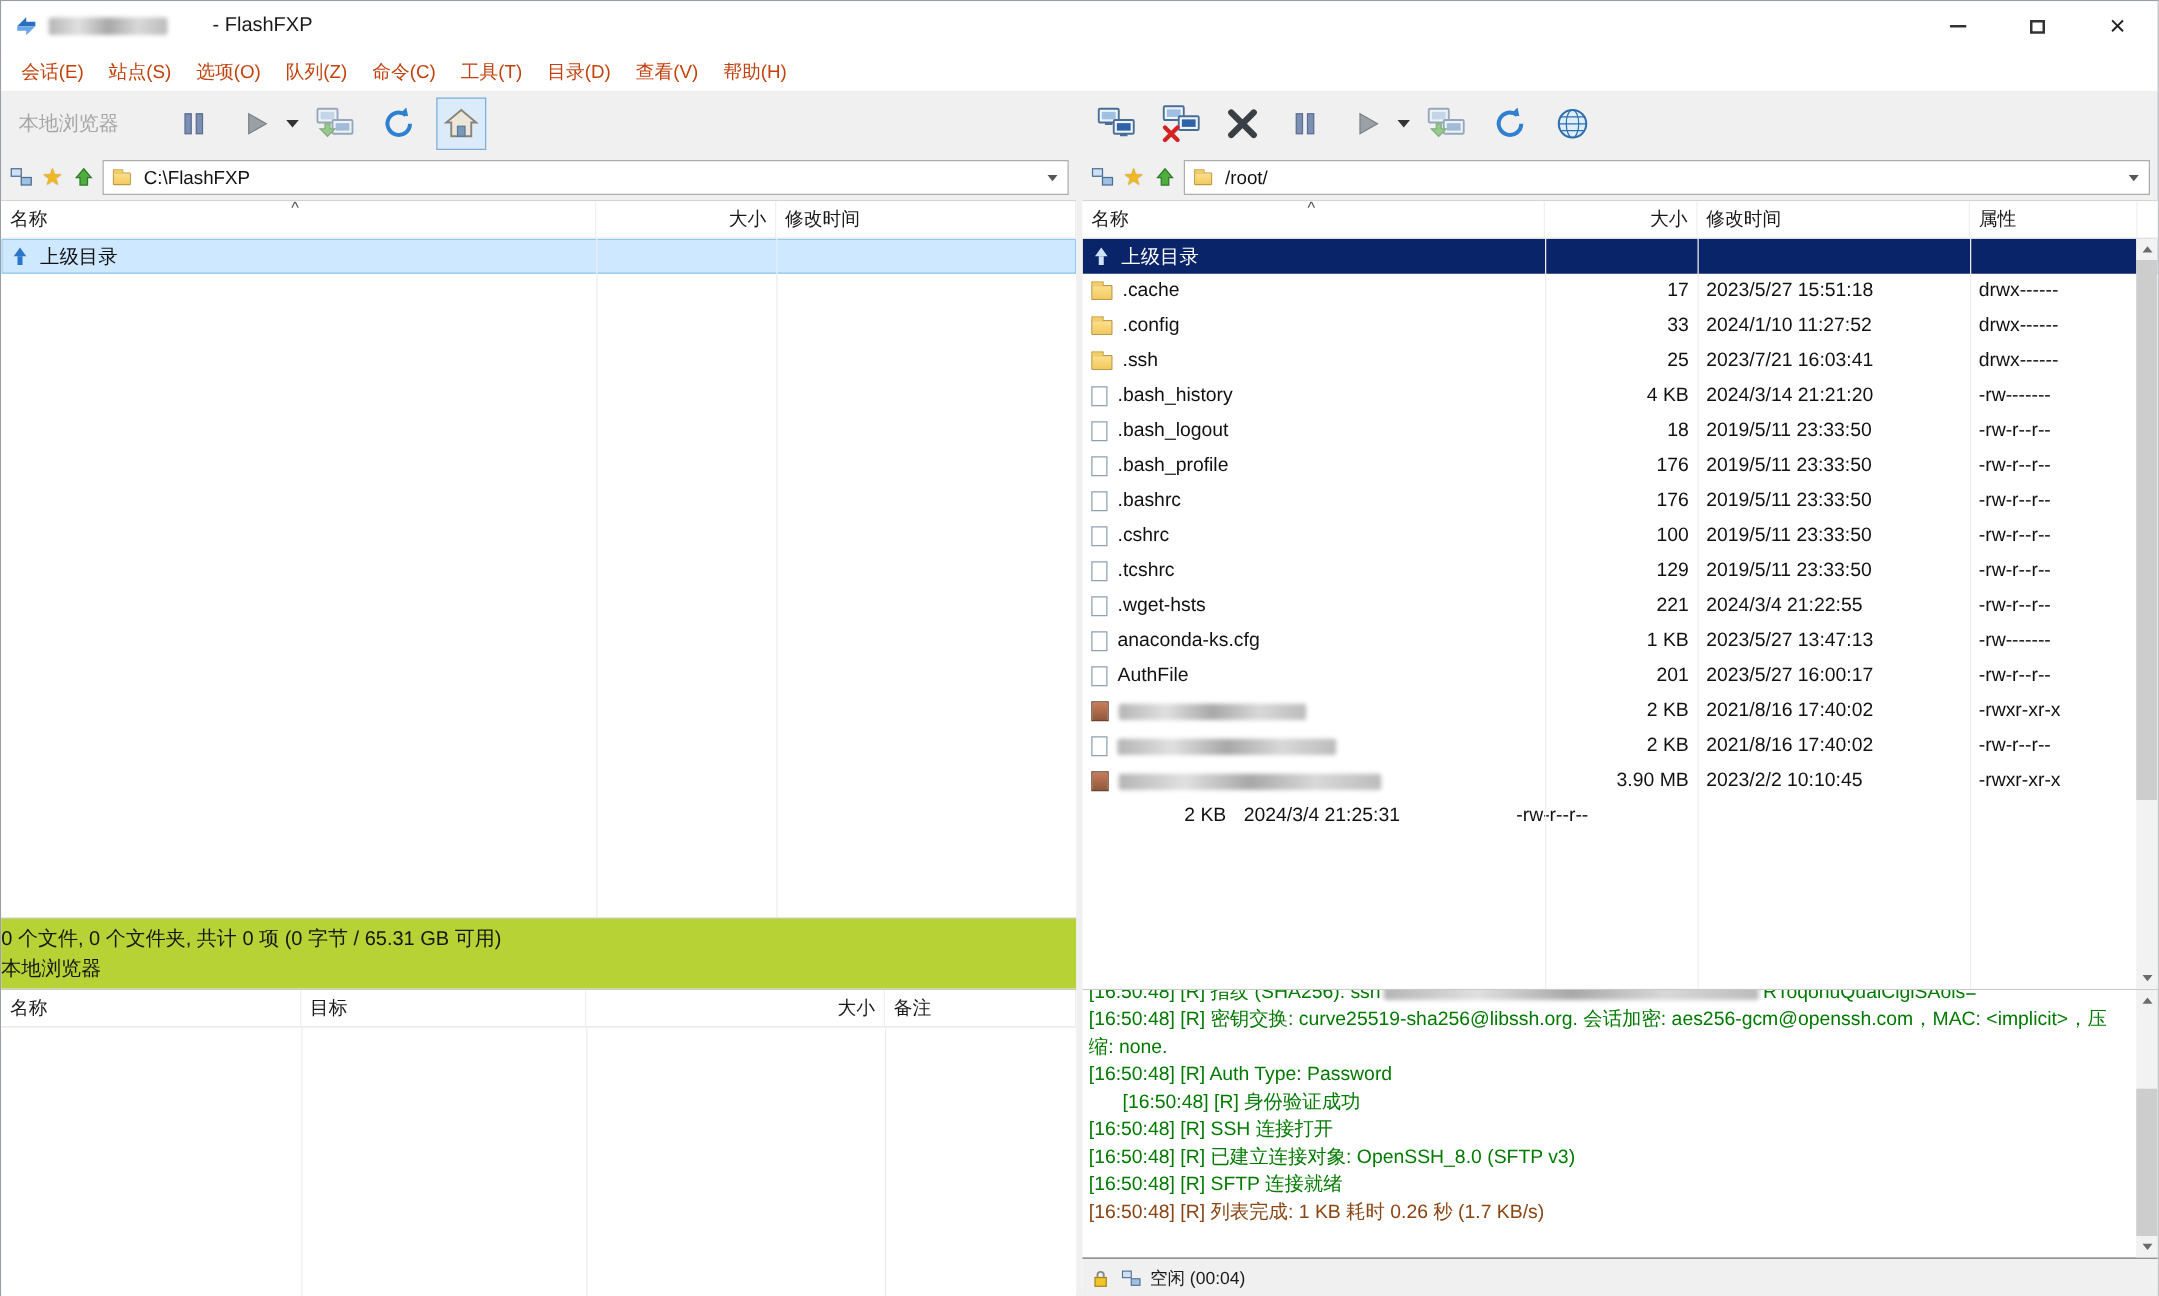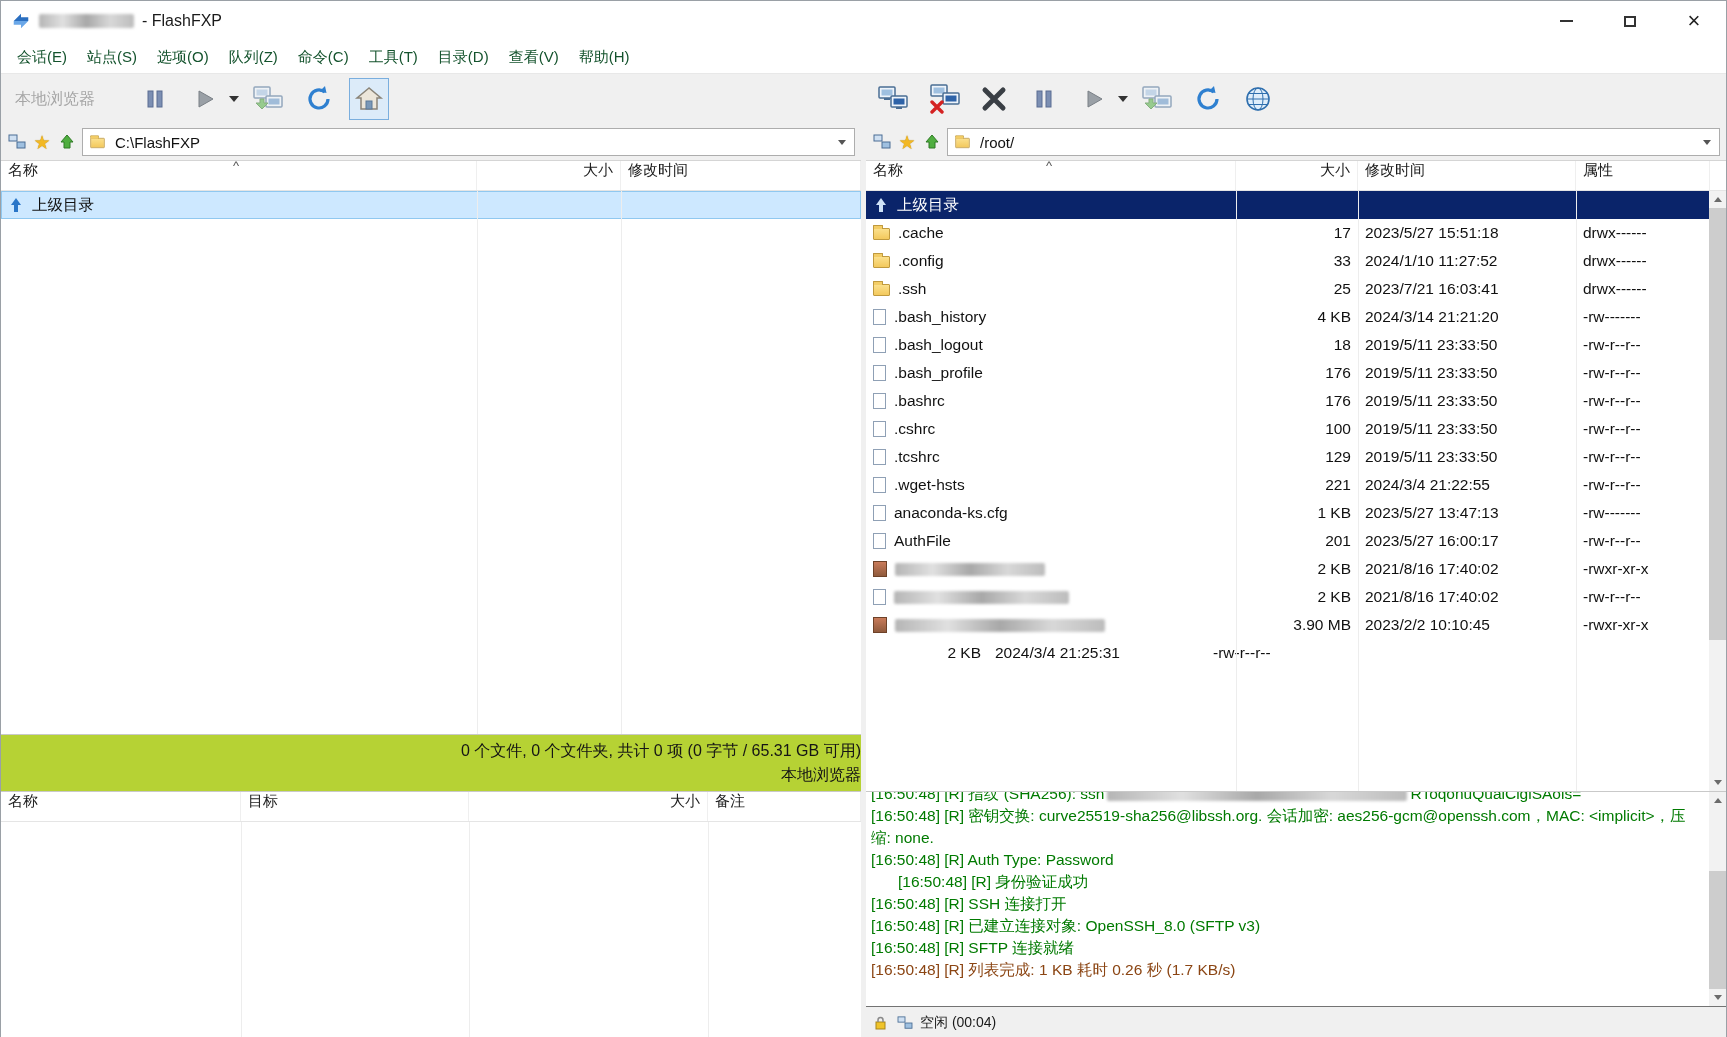--- a/index.html
+++ b/index.html
@@ -2,29 +2,29 @@
 <html><head>
 <meta charset="utf-8">
 <style>
   *{margin:0;padding:0;box-sizing:border-box;}
   html,body{width:1727px;height:1037px;overflow:hidden;}
   body{font-family:"Liberation Sans","DejaVu Sans",sans-serif;background:#f0f0f0;}
   .window{width:1727px;height:1037px;display:flex;flex-direction:column;background:#f0f0f0;border:1px solid #9aa0a6;}
 
   
   .titlebar{height:40px;background:#fff;display:flex;align-items:center;padding-left:10px;gap:8px;flex:0 0 auto;}
-  .title-text{font-size:16px;color:#1a1a1a;}
+  .title-text{font-size:16px;color:#1a1a1a;margin-left:28px;}
   .win-controls{margin-left:auto;display:flex;height:100%;}
   .winbtn{width:64px;height:100%;display:flex;align-items:center;justify-content:center;font-size:22px;color:#222;}
   .glyph-min{width:13px;height:2px;background:#333;}
   .glyph-max{width:12px;height:11px;border:2px solid #333;}
 
   
   .menubar{height:33px;background:#fff;border-bottom:1px solid #e8e8e8;display:flex;align-items:center;padding-left:6px;flex:0 0 auto;}
-  .menu-item{padding:0 10px;font-size:15px;color:#14532d;height:100%;display:flex;align-items:center;}
+  .menu-item{padding:0 10px;font-size:15px;color:#c2410c;height:100%;display:flex;align-items:center;}
 
   
   .middle{height:717px;display:flex;flex:0 0 auto;}
   .panel{width:861px;display:flex;flex-direction:column;background:#f0f0f0;}
   .divider{width:5px;background:#f0f0f0;flex:0 0 auto;}
 
   .toolbar{height:50px;display:flex;align-items:center;padding:0 8px;gap:10px;flex:0 0 auto;}
   .tb-label{font-size:16px;color:#a6a6a6;margin:0 30px 0 6px;}
   .tbtn{height:42px;min-width:40px;display:flex;align-items:center;justify-content:center;}
   .tbtn.dim{opacity:.55;}
@@ -33,21 +33,21 @@
 
   .pathbar{height:36px;display:flex;align-items:center;gap:5px;padding:0 6px;flex:0 0 auto;}
   .picon{display:flex;align-items:center;justify-content:center;width:20px;height:20px;}
   .star-glyph{color:#f2b824;font-size:19px;line-height:1;text-shadow:0 0 1px #a87d10;}
   .combo{flex:1;height:28px;background:#fff;border:1px solid #adadad;display:flex;align-items:center;gap:7px;padding:0 26px 0 6px;position:relative;font-size:15px;color:#111;}
   .combo .drop{position:absolute;right:1px;top:1px;bottom:1px;width:22px;display:flex;align-items:center;justify-content:center;background:#fff;}
   .combo .ccaret{width:0;height:0;border-left:4px solid transparent;border-right:4px solid transparent;border-top:5px solid #555;}
 
   .filelist{flex:1;background:#fff;border-top:1px solid #d5d5d5;display:flex;flex-direction:column;position:relative;overflow:hidden;}
   .fheader{height:30px;display:flex;border-bottom:1px solid #e5e5e5;position:relative;flex:0 0 auto;background:#fff;}
-  .hcell{display:flex;padding:0 7px;font-size:15px;color:#1a1a1a;border-right:1px solid #efefef;white-space:nowrap;}
+  .hcell{display:flex;align-items:center;padding:0 7px;font-size:15px;color:#1a1a1a;border-right:1px solid #efefef;white-space:nowrap;}
   .hcell.r{justify-content:flex-end;}
   .sortcaret{position:absolute;top:-3px;font-size:13px;color:#555;}
   .rows{flex:1;position:relative;overflow:hidden;}
   .vline{position:absolute;top:0;bottom:0;width:1px;background:#ededed;}
   .frow{height:28px;display:flex;align-items:center;font-size:15.5px;color:#111;}
   .frow .c{height:100%;display:flex;align-items:center;padding:0 7px;white-space:nowrap;overflow:hidden;}
   .c.r{justify-content:flex-end;}
   .lname{width:476px}.lsize{width:144px}.lmtime{flex:1}
   .rname{width:370px}.rsize{width:122px}.rmtime{width:218px}.rattr{width:134px}
   .sel-light{background:#cde8ff;box-shadow:inset 0 0 0 1px #90c8f0;}
@@ -66,21 +66,21 @@
   .fi.up::after{content:"";position:absolute;left:6px;top:8px;width:4px;height:7px;background:#2a76c8;}
   .sel-dark .fi.up::before{border-bottom-color:#cfe2f8;}
   .sel-dark .fi.up::after{background:#cfe2f8;}
 
   .redact{display:inline-block;height:13px;border-radius:2px;filter:blur(1.5px);
     background:linear-gradient(90deg,#b5b5b5,#e0e0e0 25%,#a8a8a8 50%,#d8d8d8 75%,#bcbcbc);}
   .title-redact{width:95px;height:14px;}
   .status-redact{width:130px;height:12px;}
   .log-redact{width:300px;height:12px;vertical-align:middle;margin:0 3px;}
 
-  .pstatus{height:57px;border-top:1px solid #c9c9c9;display:flex;flex-direction:column;align-items:flex-end;justify-content:center;gap:3px;font-size:16px;color:#151515;flex:0 0 auto;}
+  .pstatus{height:57px;border-top:1px solid #c9c9c9;display:flex;flex-direction:column;align-items:flex-start;justify-content:center;gap:3px;font-size:16px;color:#151515;flex:0 0 auto;}
   .pstatus.green{background:#b6d234;}
   .pstatus.gray{background:#f0f0f0;}
 
   
   .scrollbar{position:absolute;right:0;top:0;bottom:0;width:17px;background:#f2f2f2;}
   .sb-btn{position:absolute;left:0;width:17px;height:17px;background:#f2f2f2;display:flex;align-items:center;justify-content:center;}
   .sb-btn.up{top:0}.sb-btn.down{bottom:0}
   .sb-tri-up{width:0;height:0;border-left:4px solid transparent;border-right:4px solid transparent;border-bottom:5px solid #6b6b6b;}
   .sb-tri-down{width:0;height:0;border-left:4px solid transparent;border-right:4px solid transparent;border-top:5px solid #6b6b6b;}
   .sb-thumb{position:absolute;left:0;width:17px;background:#cdcdcd;}

